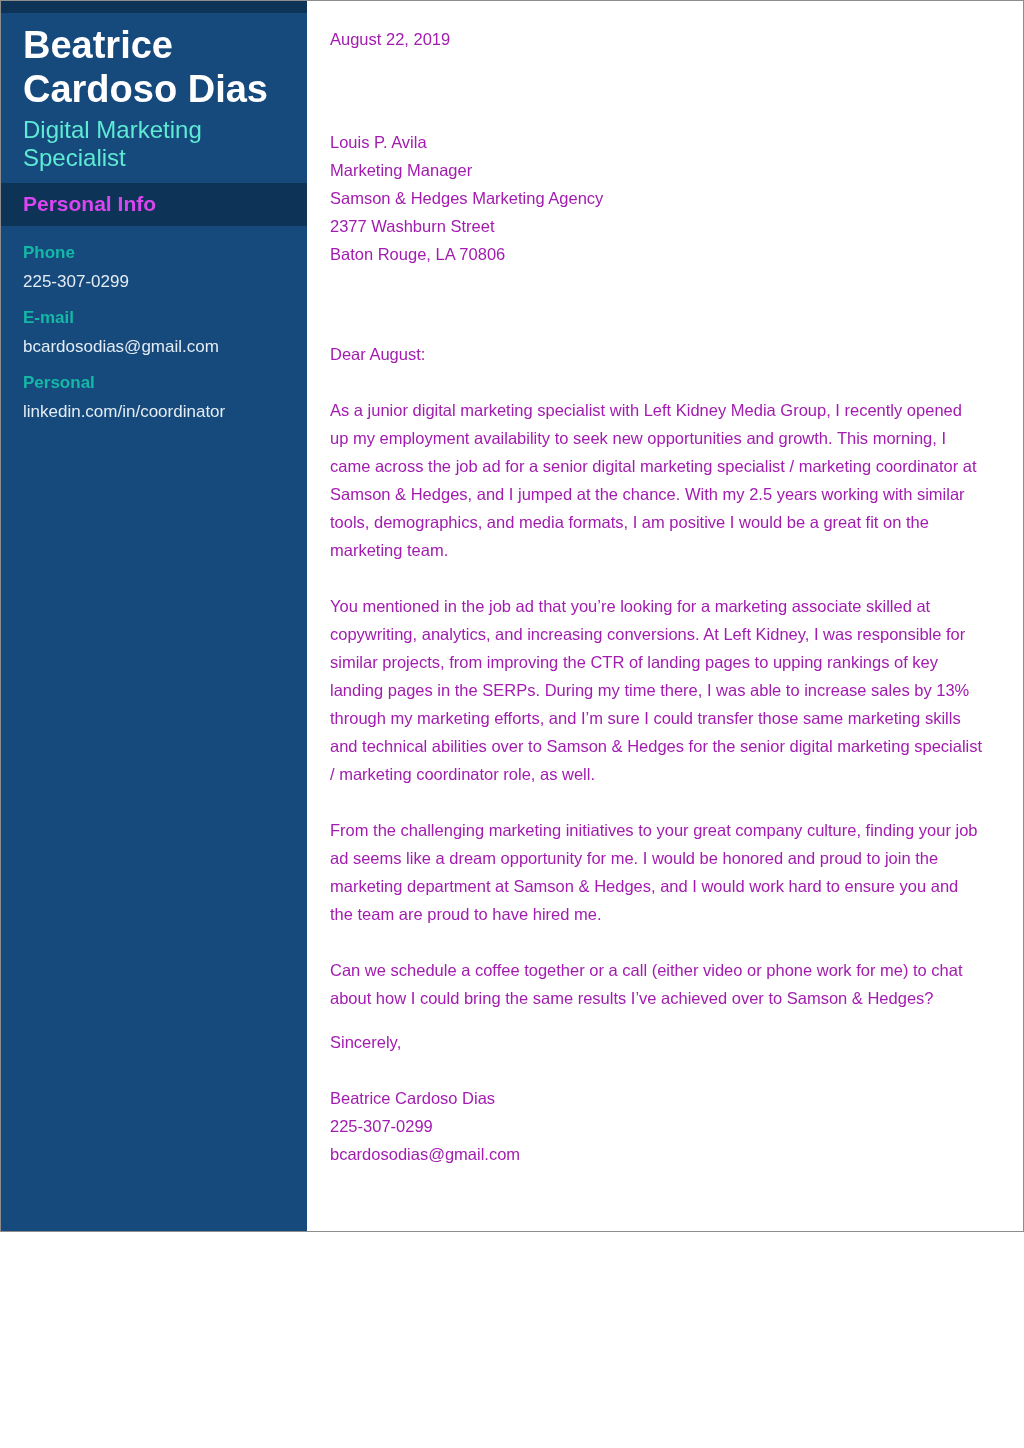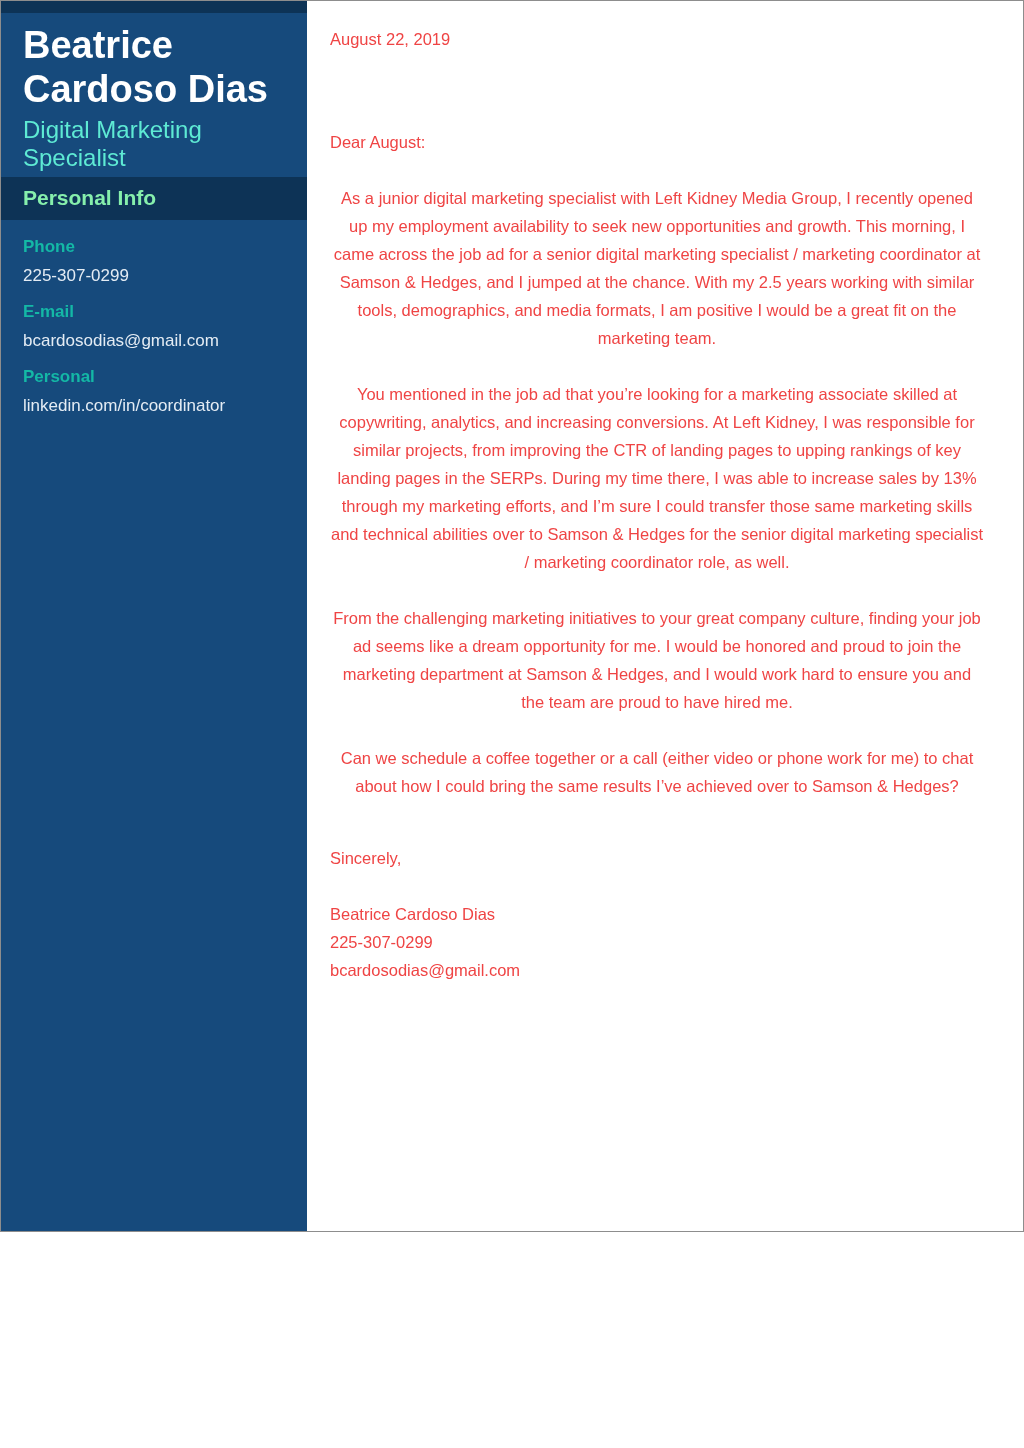--- a/index.html
+++ b/index.html
@@ -42,27 +42,27 @@
     color: #ffffff;
   }
   .candidate-title {
     margin-top: 5px;
     font-size: 24px;
     line-height: 28px;
     font-weight: normal;
     color: #5eead4;
   }
   .section-band {
-    margin-top: 5px;
+    margin-top: 11px;
     background: #0d3356;
     padding: 9px 22px 10px 22px;
     font-size: 21px;
     line-height: 24px;
     font-weight: bold;
-    color: #86efac;
+    color: #d946ef;
   }
   .sidebar-fields {
     padding: 17px 22px 0 22px;
     font-size: 17px;
   }
   .field + .field {
     margin-top: 16px;
   }
   .field-label {
     font-weight: bold;
@@ -75,37 +75,36 @@
     line-height: 20px;
     color: #e4ecf4;
   }
   
   .letter {
     flex: 1;
     box-sizing: border-box;
     padding: 24px 24px 0 23px;
     font-size: 16.5px;
     line-height: 28px;
-    color: #ef4444;
+    color: #a21caf;
   }
   .date {
     margin: 0 0 75px 0;
   }
   .recipient-line {
     line-height: 28px;
   }
   .salutation {
     margin-top: 72px;
   }
   .letter p {
     margin: 28px 15px 0 0;
-    text-align: center;
   }
   .closing {
-    margin-top: 44px;
+    margin-top: 16px;
   }
   .signature {
     margin-top: 28px;
   }
   .signature-line {
     line-height: 28px;
   }
 </style>
 </head>
 <body>
@@ -136,20 +135,27 @@
       <div class="field">
         <div class="field-label">Personal</div>
         <div class="field-value">linkedin.com/in/coordinator</div>
       </div>
     </div>
   </aside>
 
   <main class="letter">
     <div class="date">August 22, 2019</div>
 
+    <div class="recipient">
+      <div class="recipient-line">Louis P. Avila</div>
+      <div class="recipient-line">Marketing Manager</div>
+      <div class="recipient-line">Samson &amp; Hedges Marketing Agency</div>
+      <div class="recipient-line">2377 Washburn Street</div>
+      <div class="recipient-line">Baton Rouge, LA 70806</div>
+    </div>
 
     <div class="salutation">Dear August:</div>
 
     <p>As a junior digital marketing specialist with Left Kidney Media Group, I recently opened up my employment availability to seek new opportunities and growth. This morning, I came across the job ad for a senior digital marketing specialist / marketing coordinator at Samson &amp; Hedges, and I jumped at the chance. With my 2.5 years working with similar tools, demographics, and media formats, I am positive I would be a great fit on the marketing team.</p>
     <p>You mentioned in the job ad that you’re looking for a marketing associate skilled at copywriting, analytics, and increasing conversions. At Left Kidney, I was responsible for similar projects, from improving the CTR of landing pages to upping rankings of key landing pages in the SERPs. During my time there, I was able to increase sales by 13% through my marketing efforts, and I’m sure I could transfer those same marketing skills and technical abilities over to Samson &amp; Hedges for the senior digital marketing specialist / marketing coordinator role, as well.</p>
     <p>From the challenging marketing initiatives to your great company culture, finding your job ad seems like a dream opportunity for me. I would be honored and proud to join the marketing department at Samson &amp; Hedges, and I would work hard to ensure you and the team are proud to have hired me.</p>
     <p>Can we schedule a coffee together or a call (either video or phone work for me) to chat about how I could bring the same results I’ve achieved over to Samson &amp; Hedges?</p>
 
     <div class="closing">Sincerely,</div>
 

